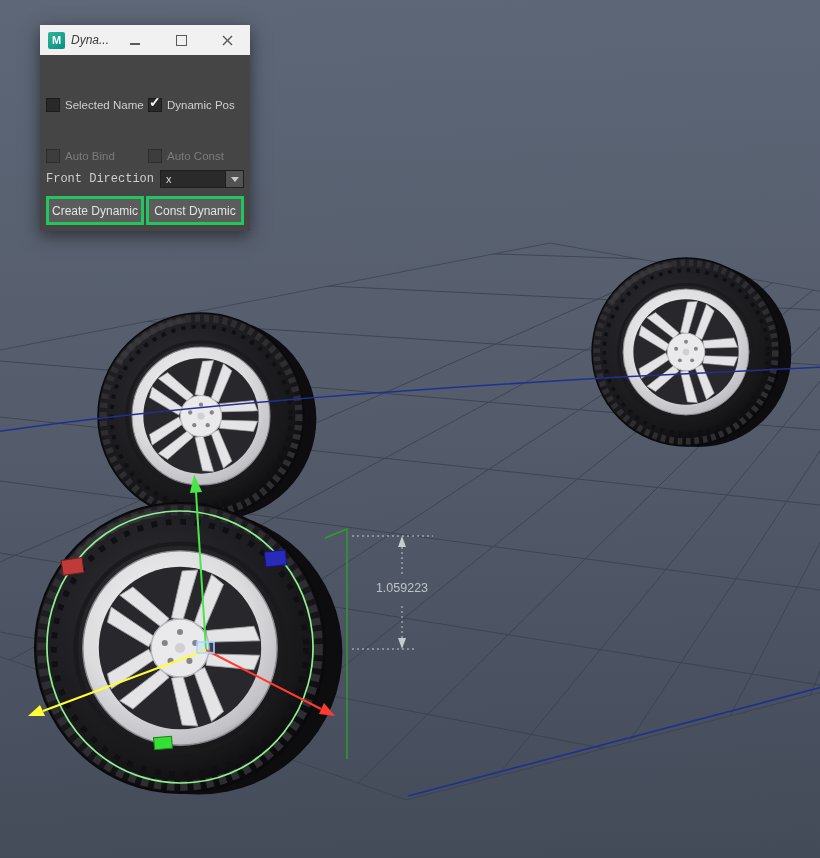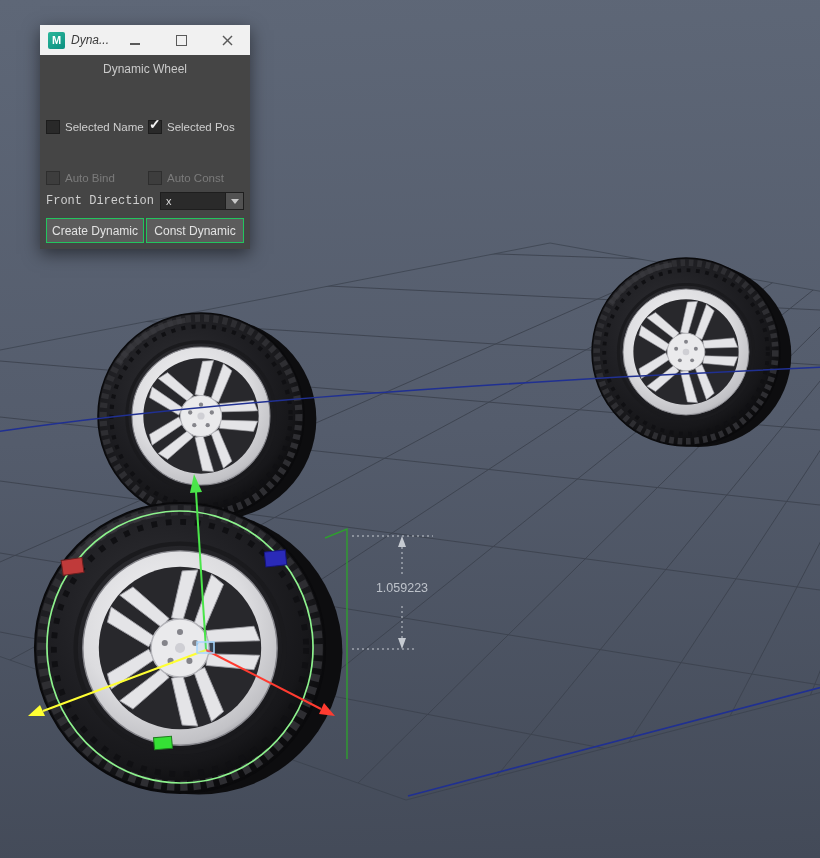--- a/index.html
+++ b/index.html
@@ -48,21 +48,21 @@
     flex:1; background:#2a2a2a; border:1px solid #1e1e1e; color:#ddd;
     font-size:11px; display:flex; align-items:center; padding-left:5px;
   }
   .dd-arrow-btn {
     width:17px; background:#525252; border:1px solid #1e1e1e; border-left:none;
     display:flex; align-items:center; justify-content:center;
   }
   .dd-arrow { width:0; height:0; border-left:4px solid transparent; border-right:4px solid transparent; border-top:5px solid #c9c9c9; }
   .btn-row { display:flex; gap:2px; }
   .btn {
-    flex:1; height:23px; background:#5c5c5c; border:1px solid #22c55e;
+    flex:1; height:23px; background:#5c5c5c; border:3px solid #22c55e;
     color:#e2e2e2; font-size:12px; display:flex; align-items:center; justify-content:center;
   }
   .dim-label { font-family:"Liberation Sans", sans-serif; }
 </style>
 </head>
 <body>
 
 <div class="stage">
 
   <svg class="viewport-svg" width="820" height="858" viewBox="0 0 820 858">
@@ -196,33 +196,32 @@
       </span>
       <span class="win-btn">
         <svg width="11" height="11" viewBox="0 0 11 11">
           <line x1="1" y1="1" x2="10" y2="10" stroke="#5a5a5a" stroke-width="1.4"></line>
           <line x1="10" y1="1" x2="1" y2="10" stroke="#5a5a5a" stroke-width="1.4"></line>
         </svg>
       </span>
     </div>
 
     <div class="dlg-body">
-      <div class="hdr">Dynamic Wheel</div>
 
 
       <div class="cb-grid">
         <div class="cb">
           <span class="box"></span>
           <span>Selected Name</span>
         </div>
         <div class="cb checked">
           <span class="box">
             <span class="check">✓</span>
           </span>
-          <span>Selected Pos</span>
+          <span>Dynamic Pos</span>
         </div>
         <div class="cb disabled">
           <span class="box"></span>
           <span>Auto Bind</span>
         </div>
         <div class="cb disabled">
           <span class="box"></span>
           <span>Auto Const</span>
         </div>
       </div>

